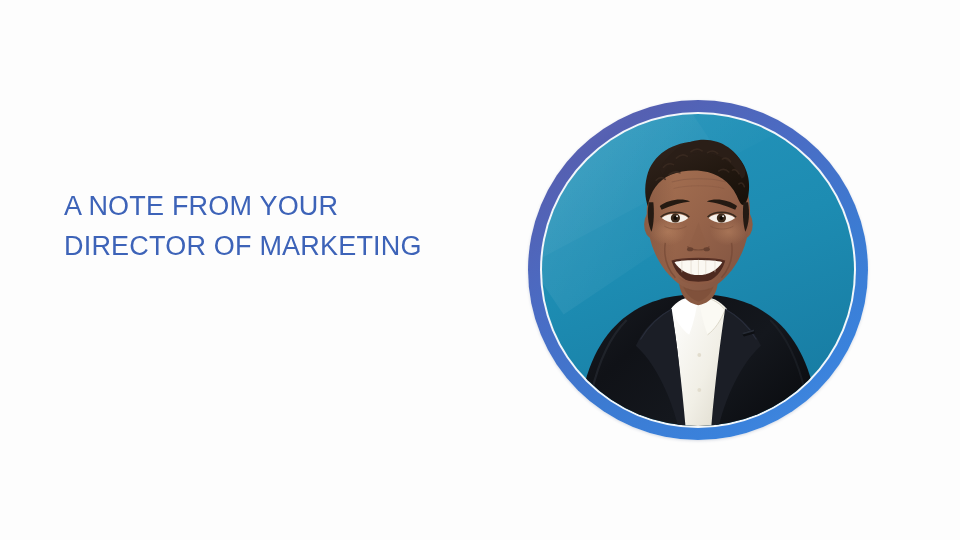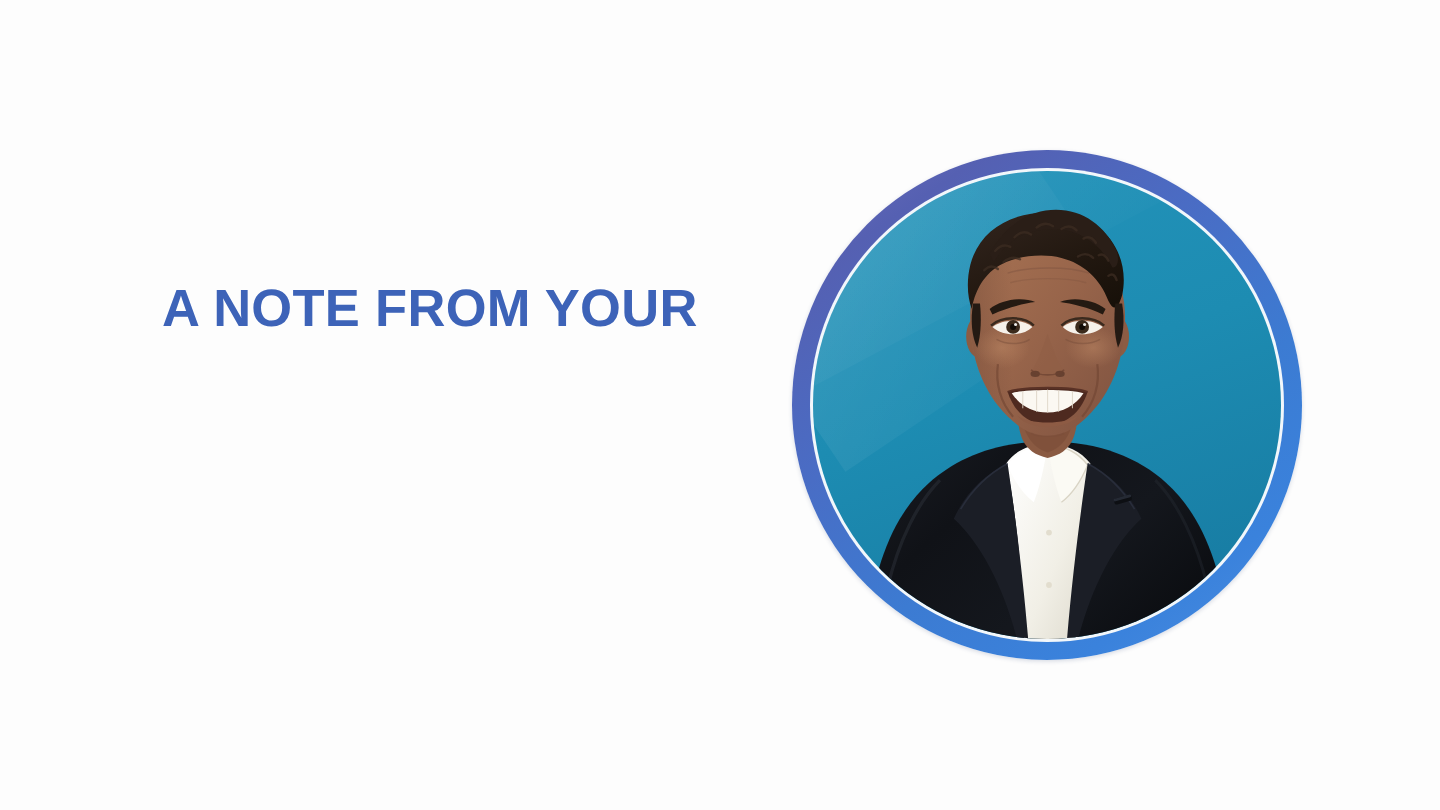--- a/index.html
+++ b/index.html
@@ -21,27 +21,26 @@
     background: #fdfdfd;
   }
 
   
   .headline {
     position: absolute;
     left: 64px;
     top: 186px;
     width: 470px;
     color: #3d63b8;
-    font-size: 35px;
-    font-weight: bold;
+    font-size: 27px;
+    font-weight: normal;
     line-height: 40px;
     letter-spacing: 0.2px;
     text-transform: uppercase;
     white-space: nowrap;
-    margin-left: 44px;
   }
   .headline .line {
     display: block;
   }
 
   
   .medallion {
     position: absolute;
     left: 528px;
     top: 100px;
@@ -108,20 +107,21 @@
   }
   .person svg { display: block; width: 100%; height: 100%; }
 </style>
 </head>
 <body>
 
 <div class="slide">
 
   <div class="headline">
     <span class="line">A NOTE FROM YOUR</span>
+    <span class="line">DIRECTOR OF MARKETING</span>
   </div>
 
   <div class="medallion">
     <div class="medallion-inner-ring">
       <div class="photo-disc">
         <div class="photo-streak"></div>
         <div class="photo-streak2"></div>
 
         <div class="person">
           <svg viewBox="0 0 340 340" preserveAspectRatio="xMidYMid slice" aria-hidden="true">

